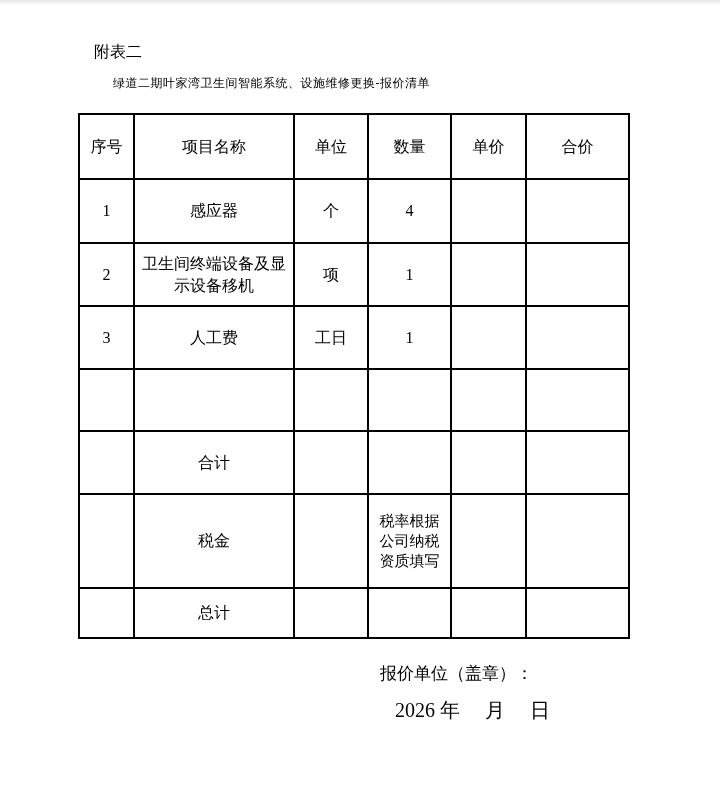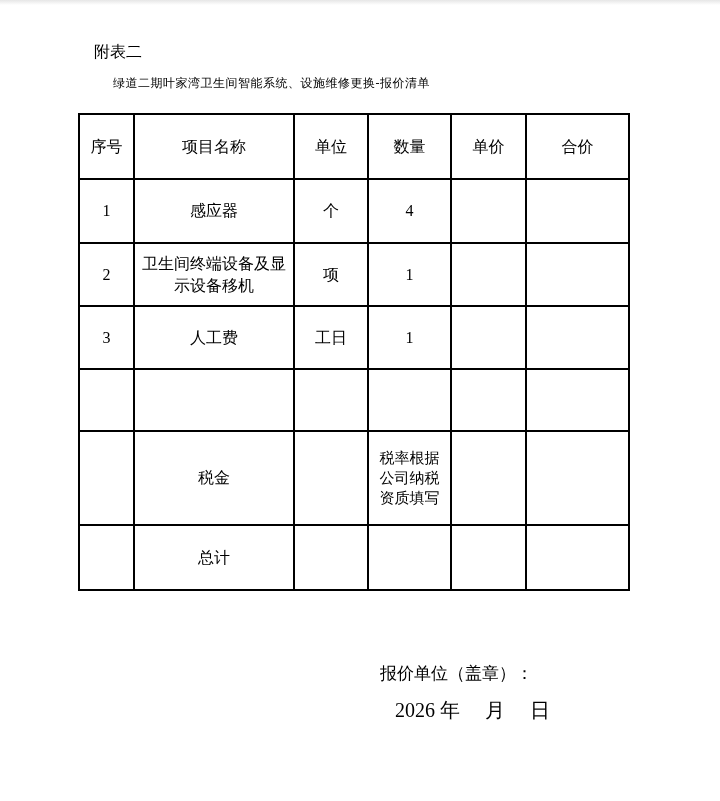--- a/index.html
+++ b/index.html
@@ -54,21 +54,21 @@
     overflow: hidden;
     word-break: break-all;
   }
   .quote-table thead tr { height: 65px; }
   .quote-table tbody tr:nth-child(1) { height: 64px; }
   .quote-table tbody tr:nth-child(2) { height: 63px; }
   .quote-table tbody tr:nth-child(3) { height: 63px; }
   .quote-table tbody tr:nth-child(4) { height: 62px; }
   .quote-table tbody tr:nth-child(5) { height: 63px; }
   .quote-table tbody tr:nth-child(6) { height: 65px; }
-  .quote-table tbody tr:nth-child(7) { height: 63px; }
+  .quote-table tbody tr:nth-child(7) { height: 50px; }
   .note-cell {
     font-size: 15px !important;
     line-height: 20px !important;
     padding: 16px 7px !important;
   }
   .signature-line {
     position: absolute;
     left: 380px; top: 664px;
     font-size: 17px;
     line-height: 20px;
@@ -138,20 +138,28 @@
     <tr>
       <td></td>
       <td></td>
       <td></td>
       <td></td>
       <td></td>
       <td></td>
     </tr>
     <tr>
       <td></td>
+      <td>合计</td>
+      <td></td>
+      <td></td>
+      <td></td>
+      <td></td>
+    </tr>
+    <tr>
+      <td></td>
       <td>税金</td>
       <td></td>
       <td class="note-cell">税率根据公司纳税资质填写</td>
       <td></td>
       <td></td>
     </tr>
     <tr>
       <td></td>
       <td>总计</td>
       <td></td>

